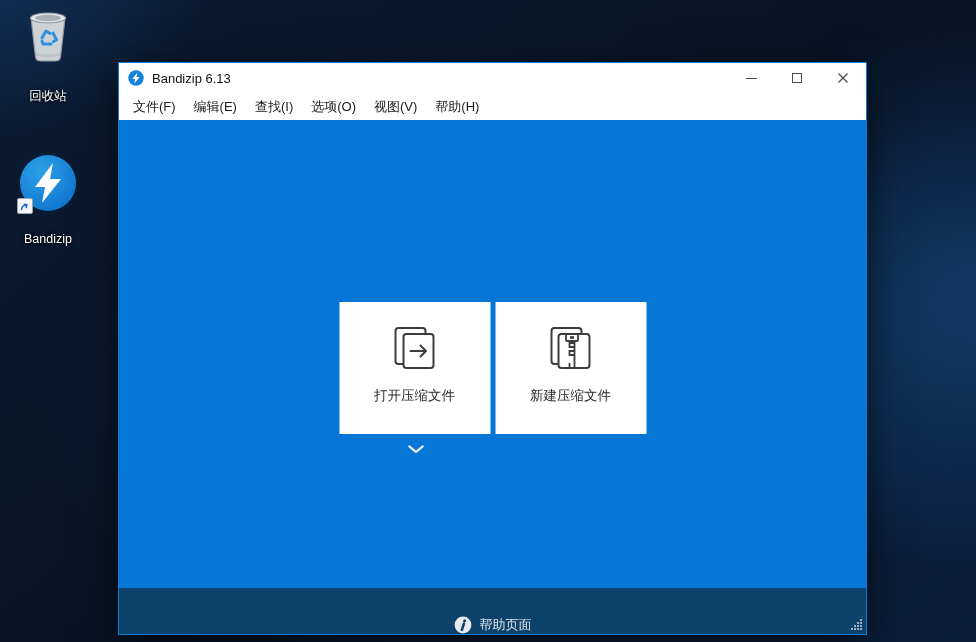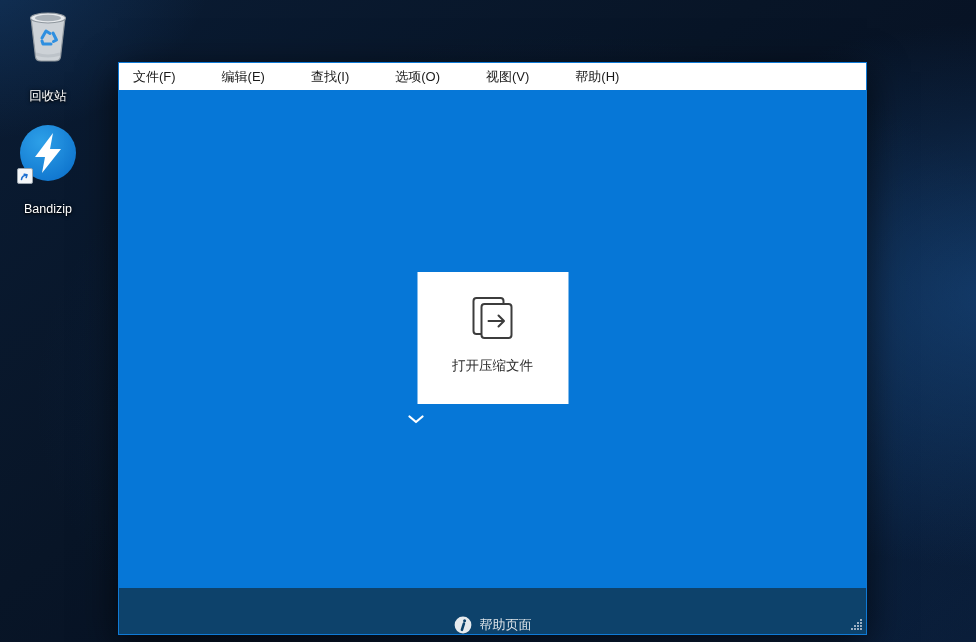--- a/index.html
+++ b/index.html
@@ -14,21 +14,21 @@
       linear-gradient(142deg, #0a1c34 0%, #081527 42%, #071224 62%, #0a1e3a 100%);
   }
 
   
   .desktop-icon { position:absolute; width:80px; text-align:center; cursor:default; }
   .desktop-icon .dlabel {
     display:block; margin-top:20px; font-size:12.5px; color:#fff;
     text-shadow:0 1px 2px rgba(0,0,0,.9), 0 0 4px rgba(0,0,0,.7);
   }
   #icon-recycle { left:8px; top:8px; }
-  #icon-bandizip { left:8px; top:124px; }
+  #icon-bandizip { left:8px; top:154px; }
   .bz-circle-wrap { position:relative; width:58px; height:58px; margin:0 auto; }
   .shortcut-overlay {
     position:absolute; left:-2px; bottom:-2px; width:16px; height:16px;
     background:#f4f6f8; border:1px solid #9aa4ad; border-radius:2px;
     display:flex; align-items:center; justify-content:center;
   }
 
   
   .window {
     position:absolute; left:118px; top:62px; width:749px; height:573px;
@@ -42,21 +42,21 @@
   }
   .titlebar .app-ico { width:16px; height:16px; margin-right:8px; flex:0 0 auto; }
   .titlebar .wtitle { font-size:13px; color:#111; flex:1 1 auto; white-space:nowrap; }
   .win-controls { display:flex; height:100%; flex:0 0 auto; }
   .win-btn { width:46px; height:100%; display:flex; align-items:center; justify-content:center; }
   .glyph-min { width:11px; height:1px; background:#4a4a4a; }
   .glyph-max { width:10px; height:10px; border:1px solid #4a4a4a; }
 
   .menubar {
     height:27px; background:#ffffff; display:flex; align-items:center;
-    padding-left:5px; flex:0 0 auto; user-select:none;gap:28px;
+    padding-left:5px; flex:0 0 auto; user-select:none;
   }
   .menu-item { font-size:13px; color:#1a1a1a; padding:0 9px; line-height:27px; white-space:nowrap; }
 
   .content {
     position:relative; flex:1 1 auto; background:#0677d7; overflow:hidden;
   }
   .cards {
     position:absolute; top:182px; left:50%; transform:translateX(-50%);
     display:flex; gap:5px;
   }
@@ -114,20 +114,40 @@
       <svg width="10" height="10" viewBox="0 0 10 10">
         <path d="M1.5 8.5 Q2 4.5 7 3.8 M7 3.8 L4.2 3.2 M7 3.8 L6.2 6.4" fill="none" stroke="#1d6fd0" stroke-width="1.6" stroke-linecap="round" stroke-linejoin="round"></path>
       </svg>
     </div>
   </div>
   <span class="dlabel">Bandizip</span>
 </div>
 
 <div class="window">
 
+  <div class="titlebar">
+    <svg class="app-ico" viewBox="0 0 58 58">
+      <circle cx="29" cy="29" r="28" fill="#1583d6"></circle>
+      <polygon points="34,9 16,33 26,33 23,49 42,25 31,25" fill="#ffffff"></polygon>
+    </svg>
+    <span class="wtitle">Bandizip 6.13</span>
+    <div class="win-controls">
+      <div class="win-btn">
+        <span class="glyph-min"></span>
+      </div>
+      <div class="win-btn">
+        <span class="glyph-max"></span>
+      </div>
+      <div class="win-btn">
+        <svg width="12" height="12" viewBox="0 0 12 12">
+          <path d="M1.5 1.5 L10.5 10.5 M10.5 1.5 L1.5 10.5" stroke="#4a4a4a" stroke-width="1.3"></path>
+        </svg>
+      </div>
+    </div>
+  </div>
 
   <div class="menubar">
     <span class="menu-item">文件(F)</span>
     <span class="menu-item">编辑(E)</span>
     <span class="menu-item">查找(I)</span>
     <span class="menu-item">选项(O)</span>
     <span class="menu-item">视图(V)</span>
     <span class="menu-item">帮助(H)</span>
   </div>
 
@@ -136,20 +156,30 @@
 
       <div class="card">
         <svg width="46" height="46" viewBox="0 0 46 46">
           <rect x="4" y="3" width="30" height="36" rx="3" fill="none" stroke="#3c3c3c" stroke-width="2"></rect>
           <rect x="12" y="9" width="30" height="34" rx="3" fill="#ffffff" stroke="#3c3c3c" stroke-width="2"></rect>
           <path d="M19 26 H34 M29 20.5 L34.5 26 L29 31.5" fill="none" stroke="#3c3c3c" stroke-width="2" stroke-linecap="round" stroke-linejoin="round"></path>
         </svg>
         <div class="card-label">打开压缩文件</div>
       </div>
 
+      <div class="card">
+        <svg width="46" height="46" viewBox="0 0 46 46">
+          <rect x="4" y="3" width="30" height="36" rx="3" fill="none" stroke="#3c3c3c" stroke-width="2"></rect>
+          <rect x="11" y="9" width="31" height="34" rx="3" fill="#ffffff" stroke="#3c3c3c" stroke-width="2"></rect>
+          <path d="M22 9 V14 M22 14 h5 v4 h-5 v4 h5 v4 h-5 v4 h5 v4 M27 14 V43 M22 38 V43" fill="none" stroke="#3c3c3c" stroke-width="1.8"></path>
+          <rect x="18.5" y="9" width="12" height="7" rx="1" fill="#ffffff" stroke="#3c3c3c" stroke-width="1.8"></rect>
+          <rect x="22.5" y="11.2" width="4" height="2.6" fill="#3c3c3c"></rect>
+        </svg>
+        <div class="card-label">新建压缩文件</div>
+      </div>
 
     </div>
 
     <div class="chevron">
       <svg width="16" height="9" viewBox="0 0 16 9">
         <path d="M1.5 1.5 L8 7 L14.5 1.5" fill="none" stroke="#ffffff" stroke-width="2.2" stroke-linecap="round" stroke-linejoin="round"></path>
       </svg>
     </div>
   </div>
 

